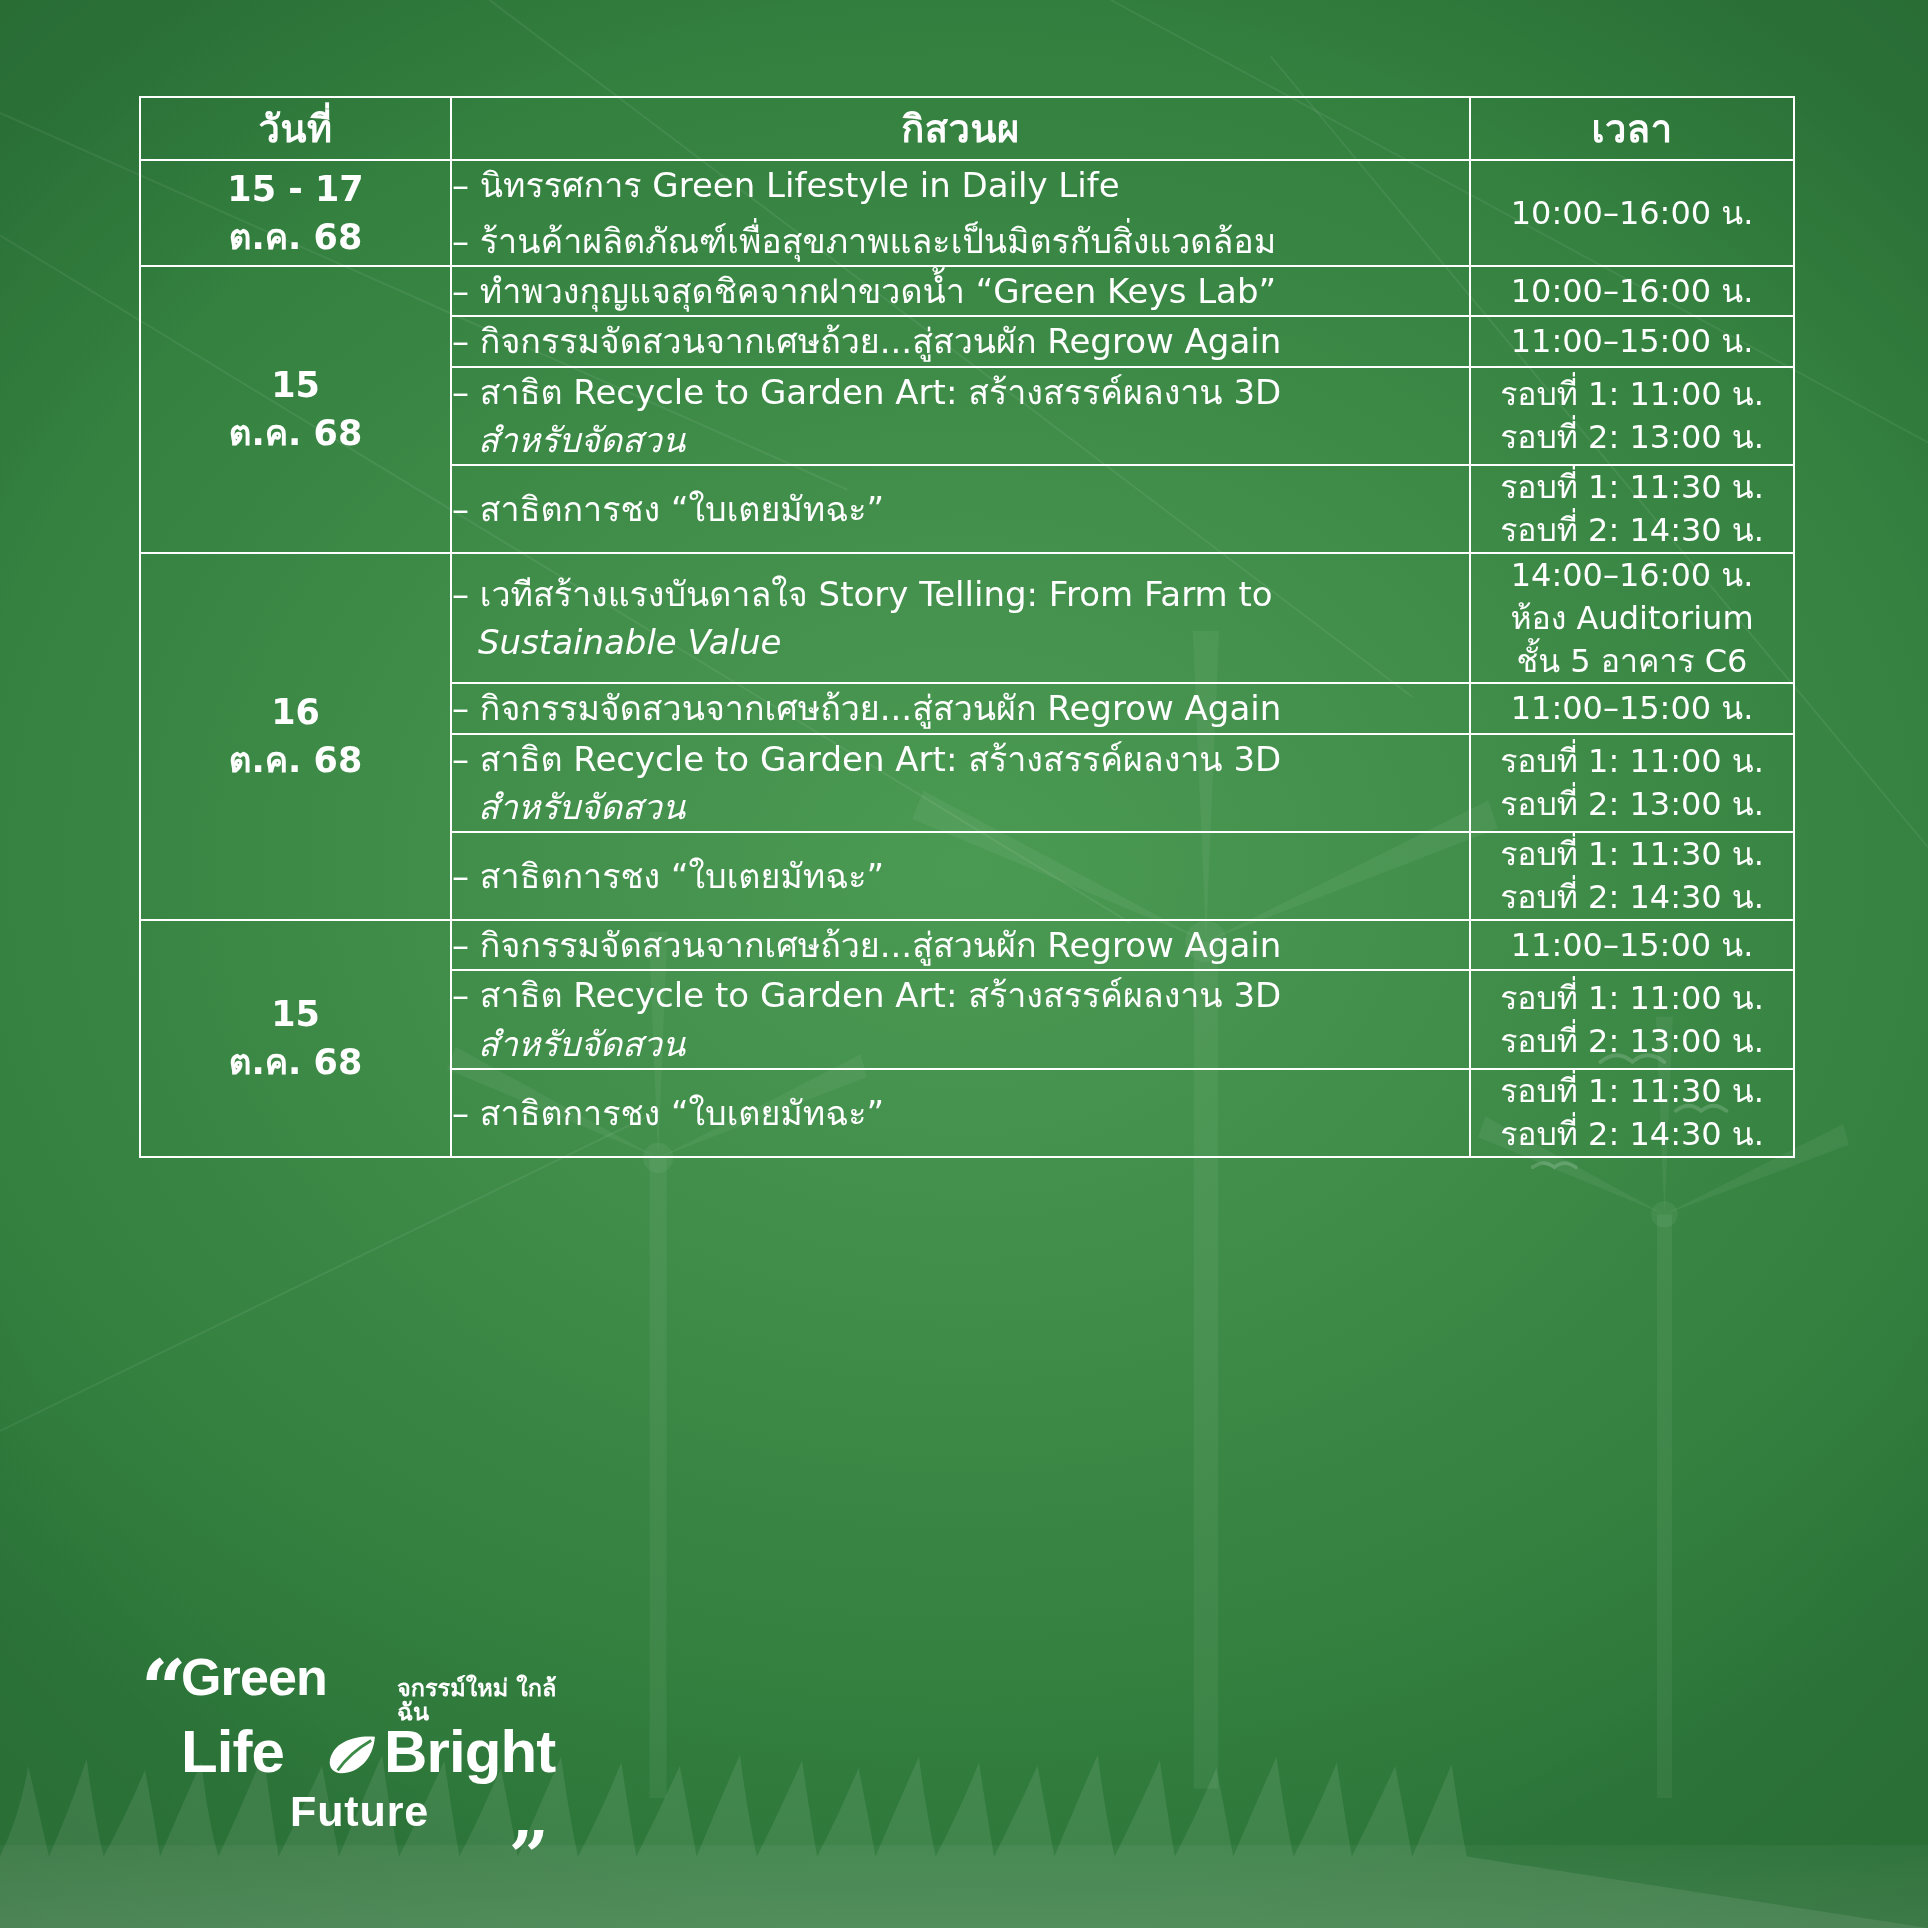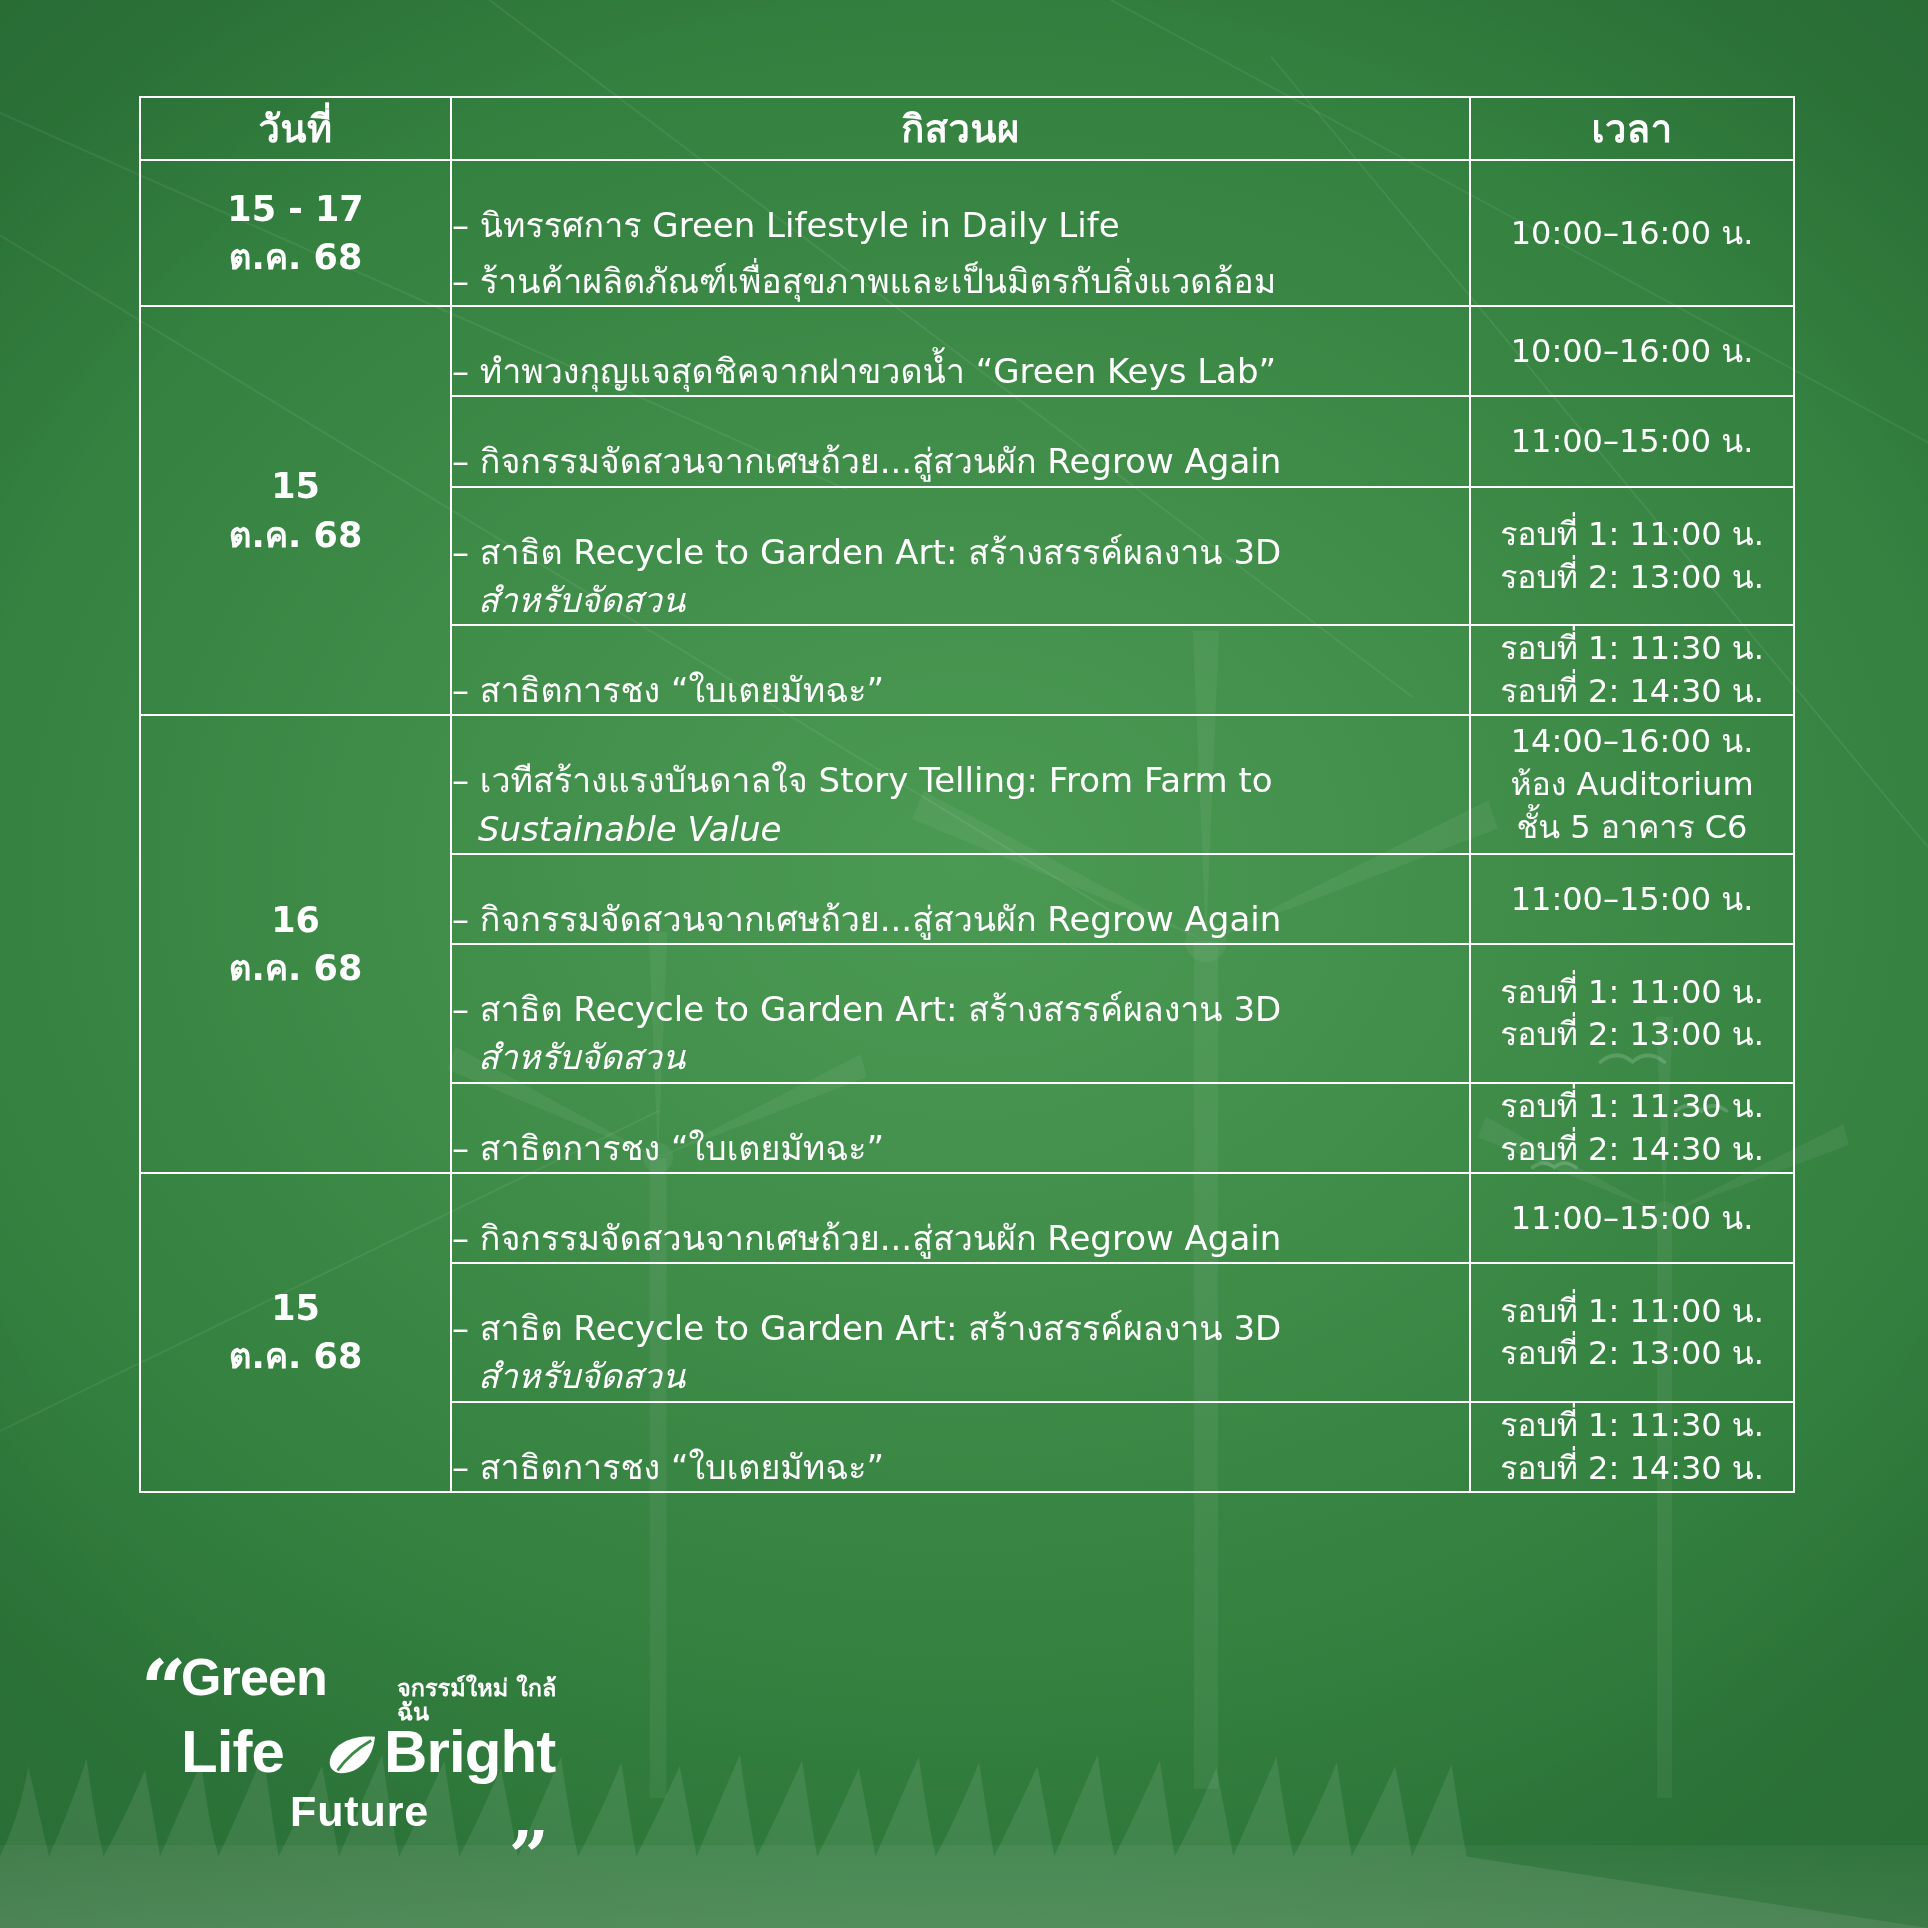--- a/index.html
+++ b/index.html
@@ -84,21 +84,20 @@
   .act-cell {
     font-size: 34px;
     line-height: 1.42;
     padding: 21px 24.5px 22.6px 38px;
     font-weight: 400;
   }
   .act-line {
     display: block;
     padding-left: 24.5px;
     text-indent: -24.5px;
-    margin-top: 40px;
   }
   .act-line + .act-line { margin-top: 7.5px; }
   .act-cont {
     display: block;
     padding-left: 26px;
     text-indent: 0;
     font-style: italic;
   }
 
   .time-cell {

